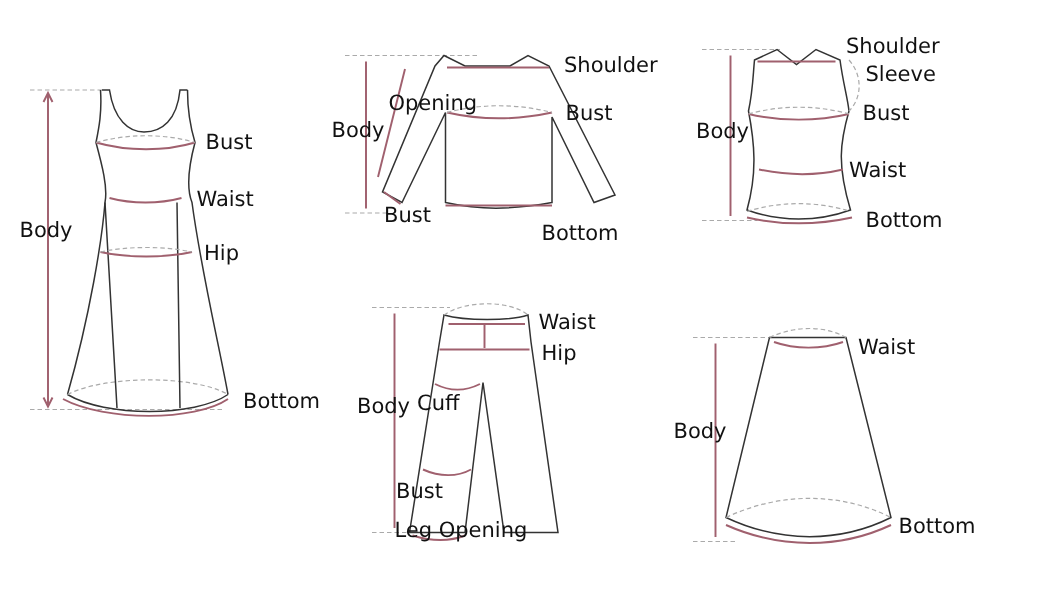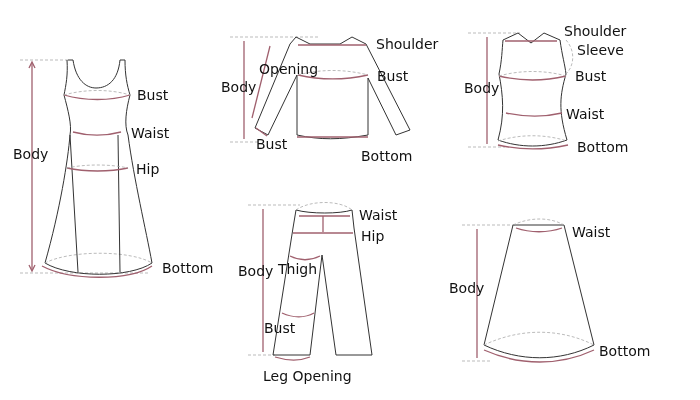--- a/index.html
+++ b/index.html
@@ -103,19 +103,19 @@
 <span class="lbl" style="left:564px;top:24px">Shoulder</span>
 <span class="lbl" style="left:577px;top:43px">Sleeve</span>
 <span class="lbl" style="left:464px;top:81px">Body</span>
 <span class="lbl" style="left:575px;top:69px">Bust</span>
 <span class="lbl" style="left:566px;top:107px">Waist</span>
 <span class="lbl" style="left:577px;top:140px">Bottom</span>
 
 <span class="lbl" style="left:359px;top:208px">Waist</span>
 <span class="lbl" style="left:361px;top:229px">Hip</span>
 <span class="lbl" style="left:238px;top:264px">Body</span>
-<span class="lbl" style="left:278px;top:262px">Thigh</span>
+<span class="lbl" style="left:278px;top:262px">Cuff</span>
 <span class="lbl" style="left:264px;top:321px">Bust</span>
-<span class="lbl" style="left:263px;top:369px">Leg Opening</span>
+<span class="lbl" style="left:263px;top:347px">Leg Opening</span>
 
 <span class="lbl" style="left:572px;top:225px">Waist</span>
 <span class="lbl" style="left:449px;top:281px">Body</span>
 <span class="lbl" style="left:599px;top:344px">Bottom</span>
 
 </body></html>

